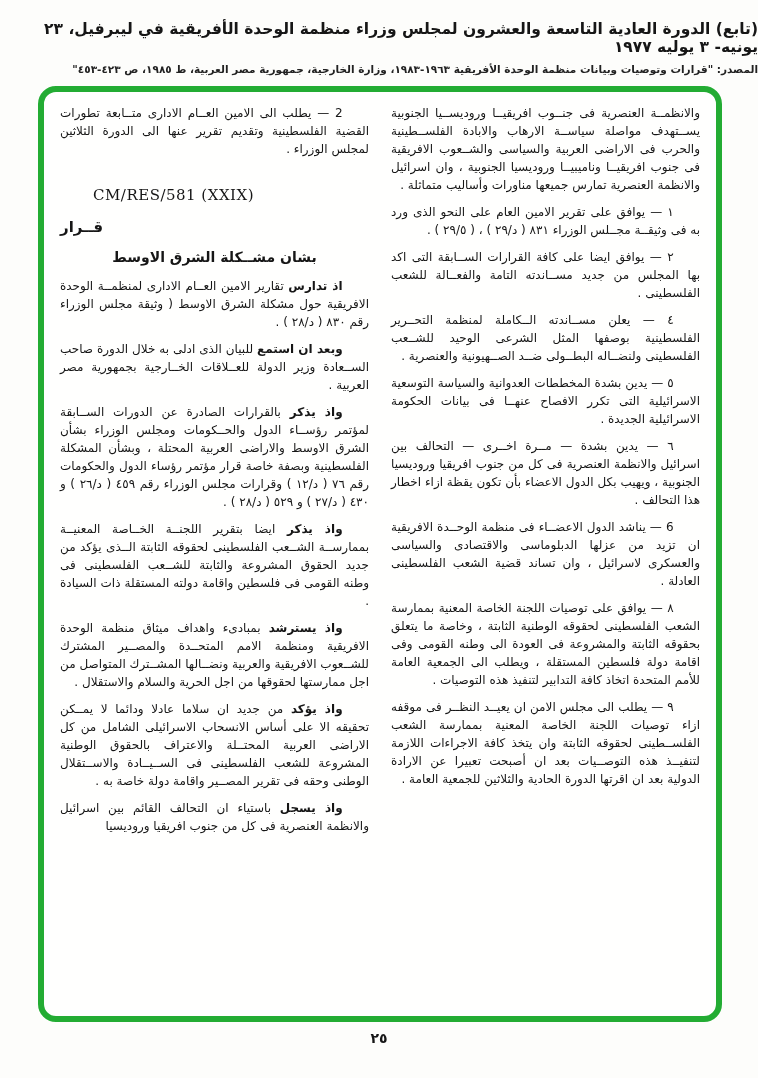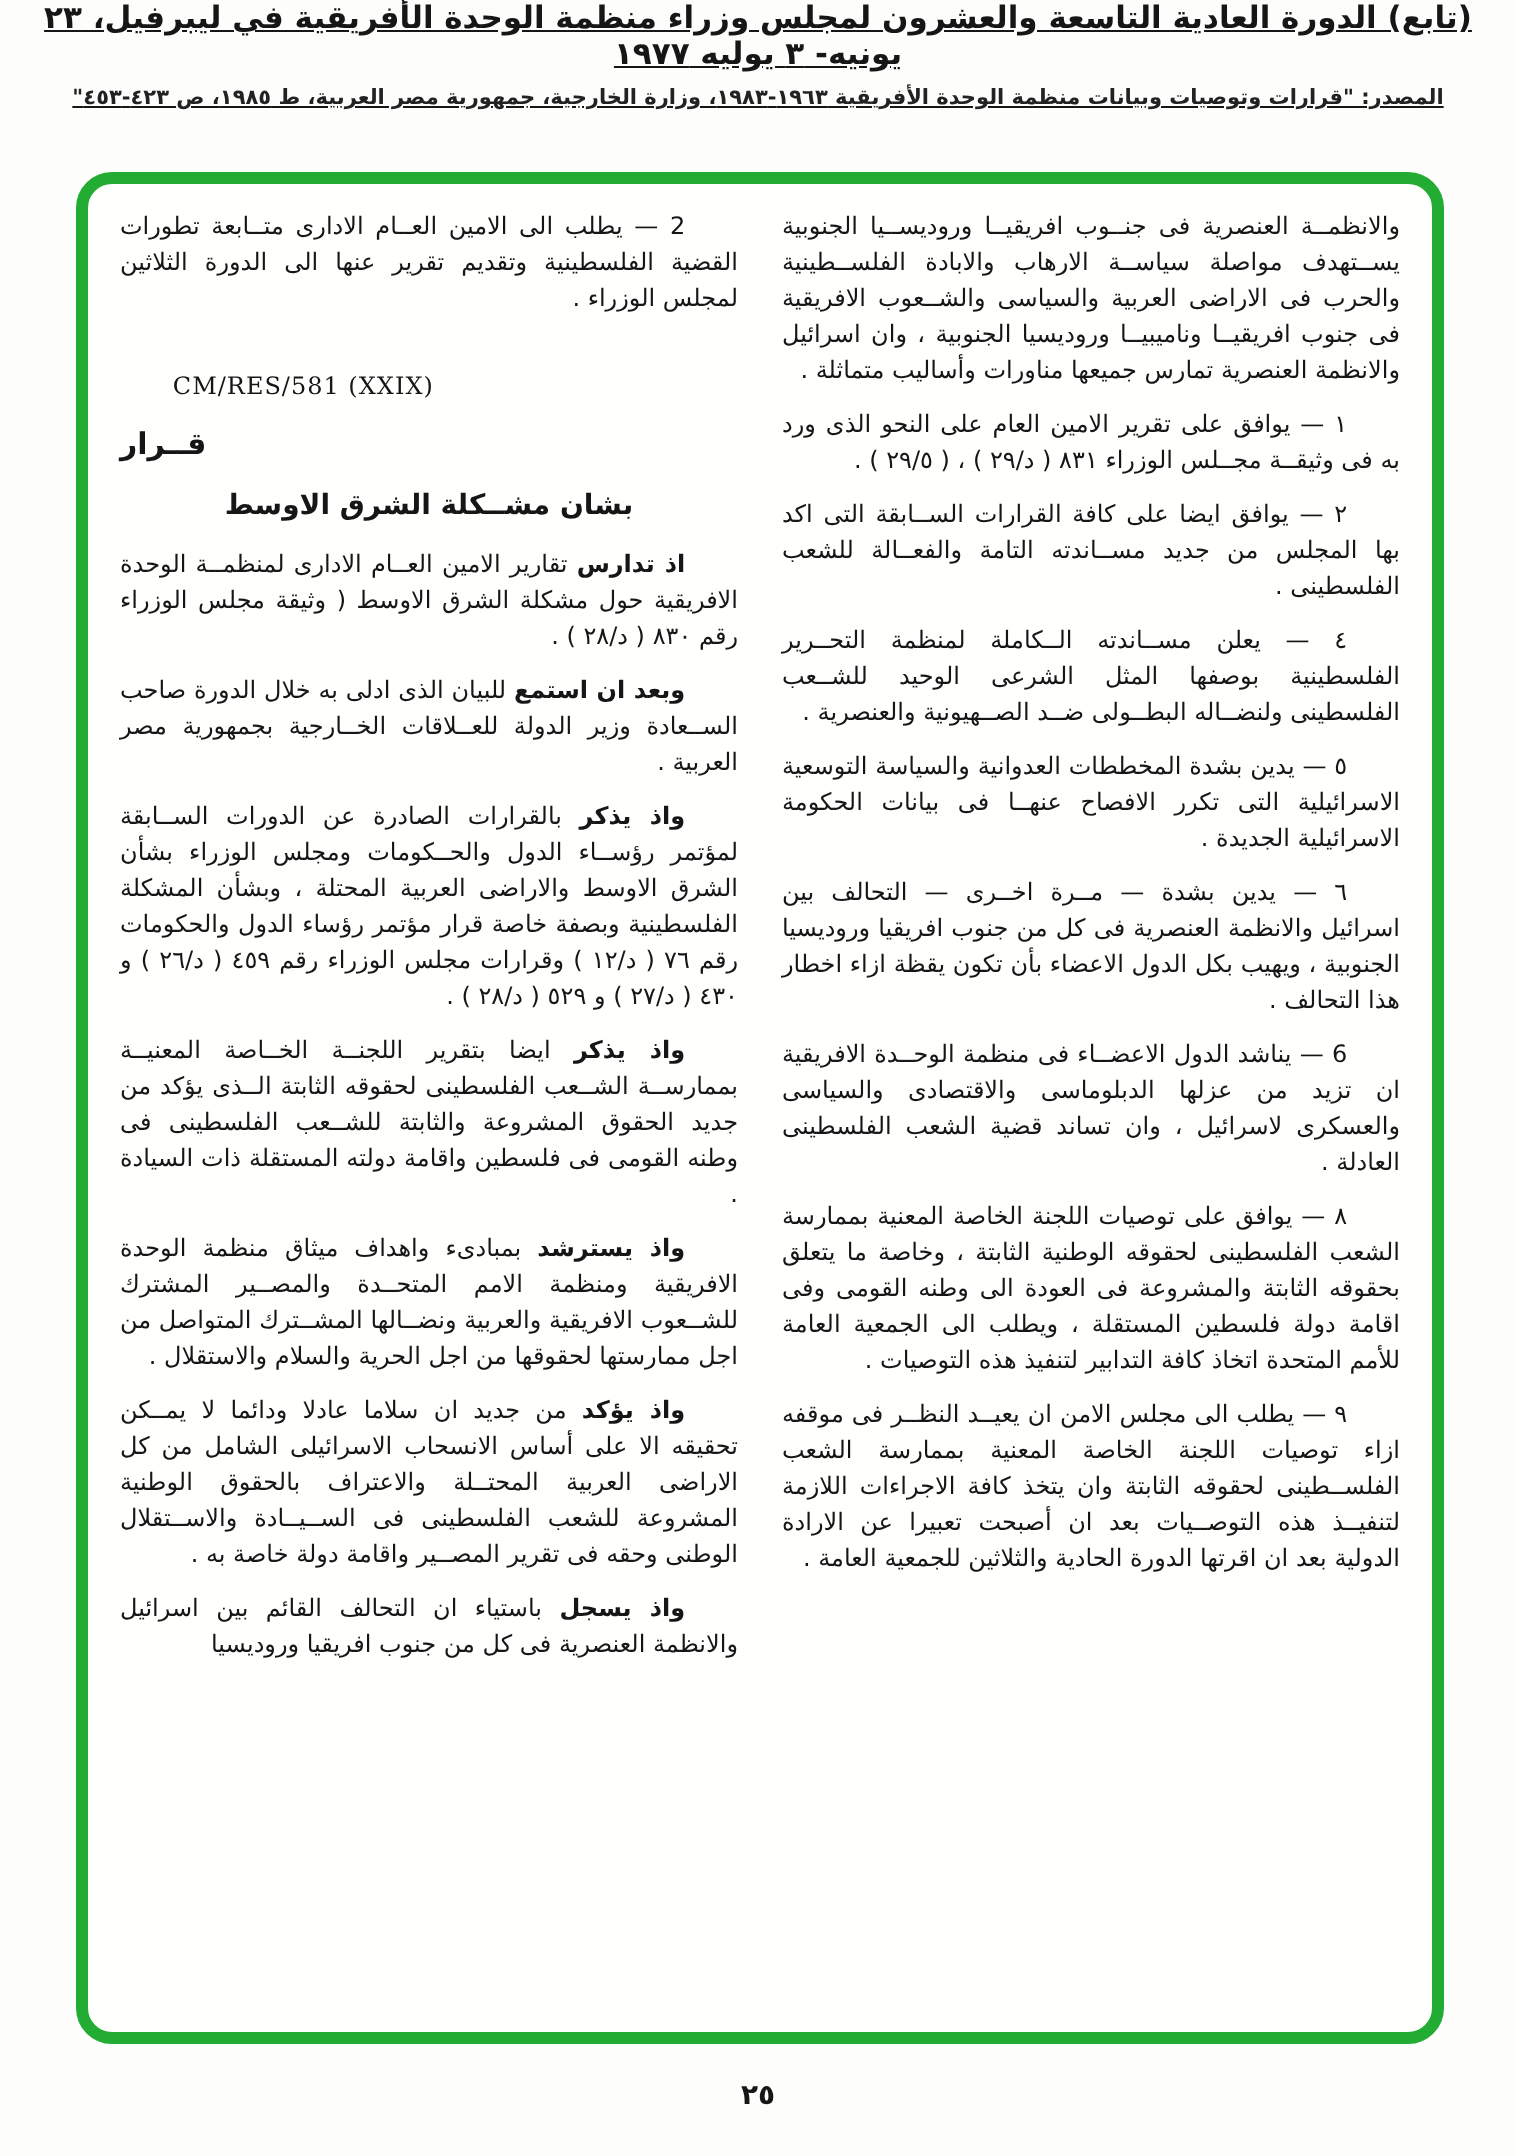--- a/index.html
+++ b/index.html
@@ -11,22 +11,21 @@
     position: relative;
     width: 758px;
     height: 1078px;
     margin: 0 auto;
     background: #fdfdfb;
     color: #161616;
     overflow: hidden;
   }
   .header {
     direction: rtl;
-    text-align: center;
-    text-decoration: underline;
+    padding-top: 20px;
   }
   .header-line1 {
     font-size: 15.5px;
     font-weight: bold;
     letter-spacing: 0.2px;
   }
   .header-line2 {
     font-size: 10.5px;
     font-weight: bold;
     margin-top: 7px;
@@ -60,21 +59,21 @@
   .col p {
     margin-bottom: 9px;
     text-indent: 2.2em;
   }
   .col p.no-indent { text-indent: 0; }
   .lead { font-weight: bold; }
   .doc-ref {
     direction: ltr;
     text-align: left;
     font-family: "DejaVu Serif", serif;
-    font-size: 12px;
+    font-size: 15px;
     letter-spacing: 0.5px;
     margin: 26px 0 20px 0;
     text-indent: 0;
   }
   .res-title {
     text-align: left;
     font-weight: bold;
     font-size: 15px;
     letter-spacing: 1px;
     margin-bottom: 8px;
@@ -82,21 +81,21 @@
   }
   .res-subtitle {
     text-align: center;
     font-weight: bold;
     font-size: 14px;
     margin-bottom: 16px;
     text-indent: 0 !important;
   }
   .page-number {
     position: absolute;
-    bottom: 22px;
+    bottom: 32px;
     left: 0;
     width: 100%;
     text-align: center;
     font-weight: bold;
     font-size: 14px;
   }
 </style>
 </head>
 <body>
 

